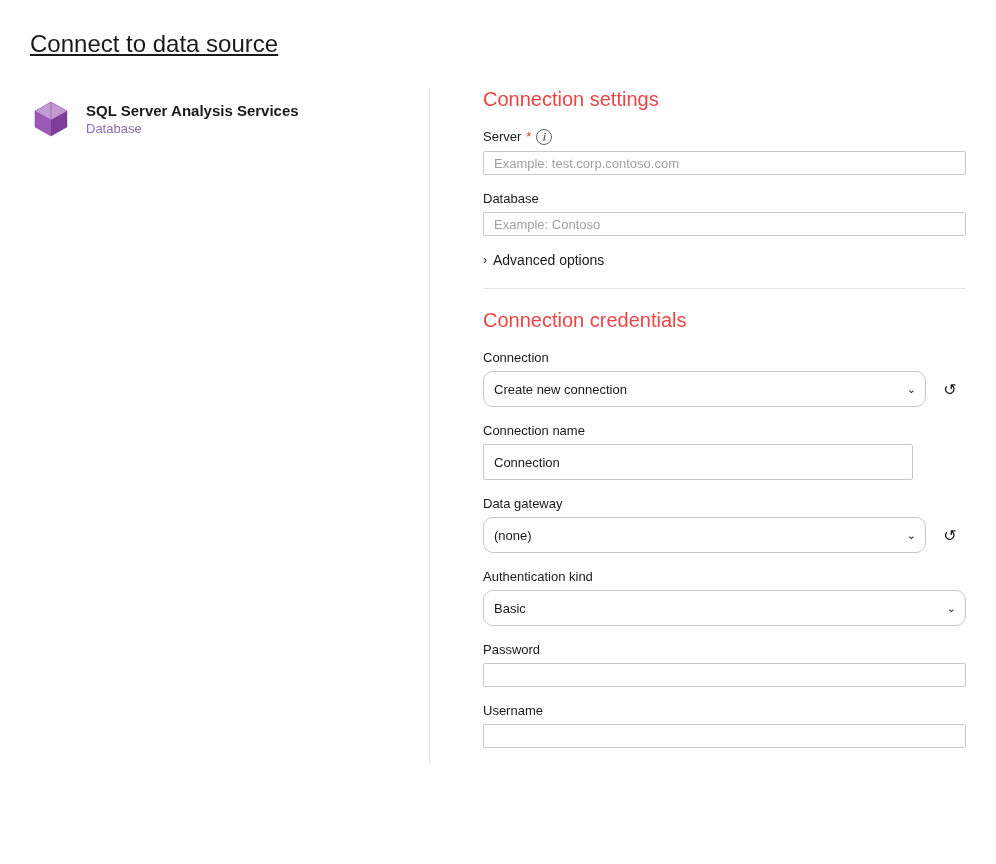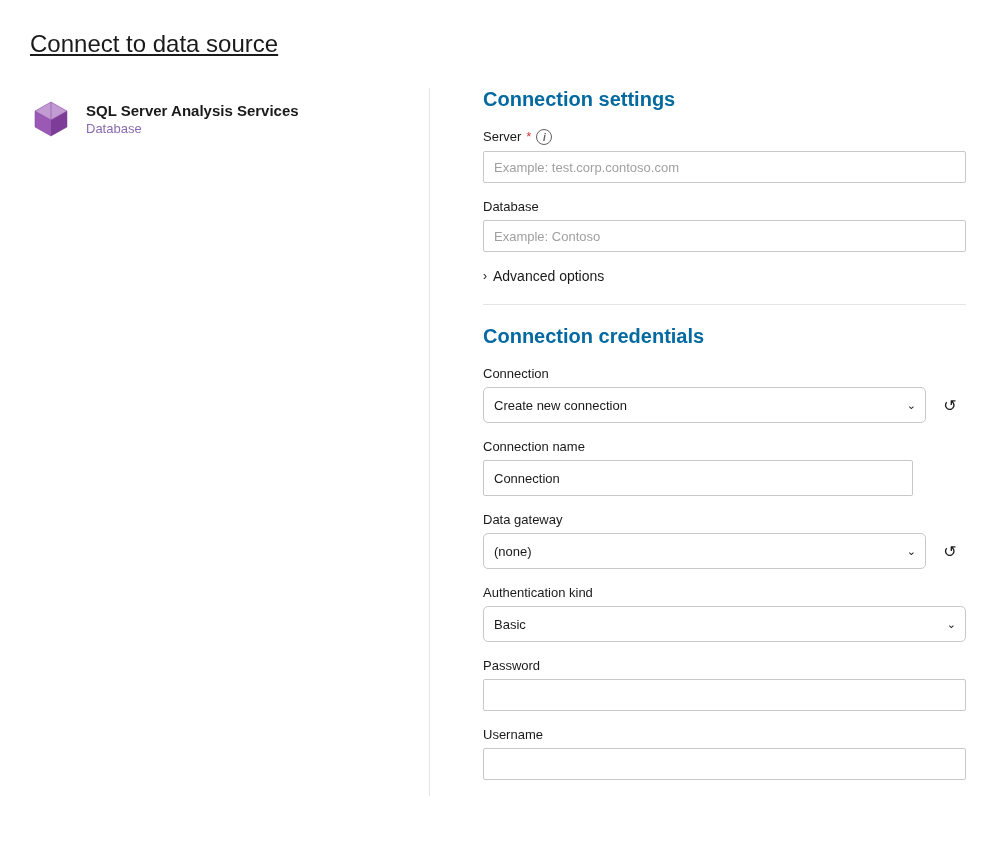--- a/index.html
+++ b/index.html
@@ -54,22 +54,22 @@
       color: #8a6ab0;
       margin-top: 2px;
     }
     
     .main-panel {
       flex: 1;
       padding-left: 36px;
     }
     .section-title {
       font-size: 20px;
-      font-weight: 700;
-      color: #0369a1;
+      font-weight: 400;
+      color: #ef4444;
       margin-bottom: 18px;
     }
     .field-group {
       margin-bottom: 16px;
     }
     .field-label {
       font-size: 13px;
       color: #1a1a1a;
       margin-bottom: 6px;
       display: flex;
@@ -89,21 +89,21 @@
       border-radius: 50%;
       font-size: 10px;
       color: #616161;
       cursor: pointer;
       font-style: italic;
       font-weight: 700;
     }
     .text-input {
       width: 100%;
       max-width: 540px;
-      height: 32px;
+      height: 24px;
       border: 1px solid #c8c8c8;
       border-radius: 2px;
       padding: 0 10px;
       font-size: 13px;
       color: #8b5cf6;
       background: #ffffff;
       outline: none;
     }
     .text-input::placeholder {
       color: #a0a0a0;
@@ -138,21 +138,21 @@
       max-width: 540px;
     }
     .select-wrapper {
       position: relative;
       flex: 1;
     }
     .select-input {
       width: 100%;
       height: 36px;
       border: 1px solid #c8c8c8;
-      border-radius: 5px;
+      border-radius: 10px;
       padding: 0 32px 0 10px;
       font-size: 13px;
       color: #1a1a1a;
       background: #ffffff;
       appearance: none;
       -webkit-appearance: none;
       cursor: pointer;
       outline: none;
     }
     .select-chevron {

